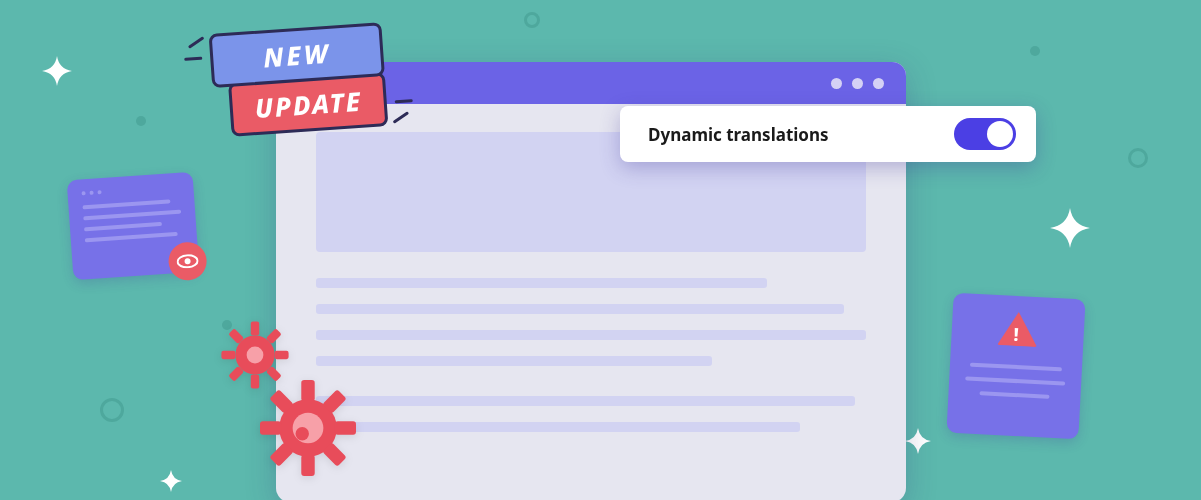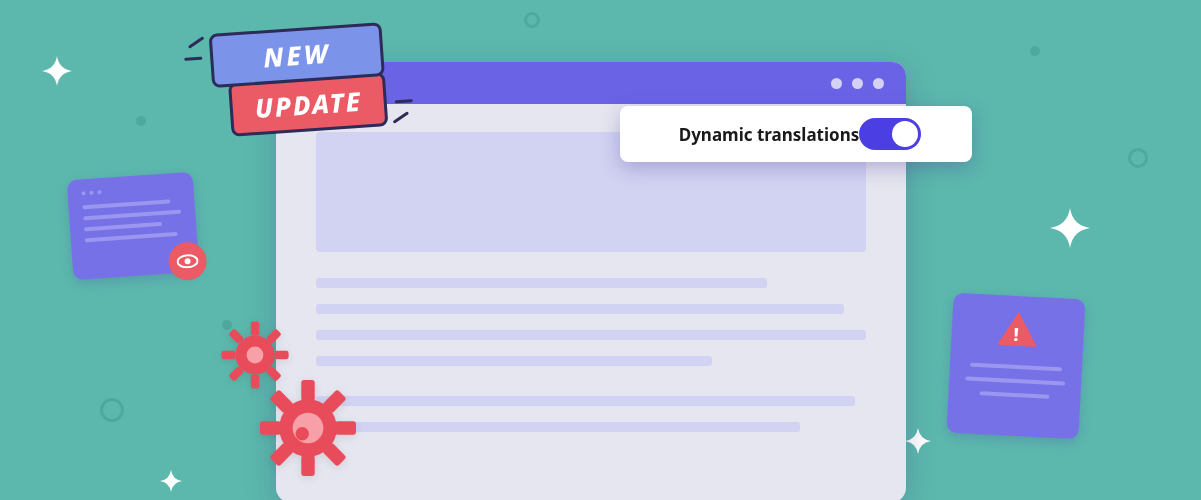--- a/index.html
+++ b/index.html
@@ -11,21 +11,21 @@
 .browser{position:absolute;left:276px;top:62px;width:630px;height:440px;background:#e6e6f0;border-radius:14px;box-shadow:0 8px 30px rgba(50,50,120,.25);overflow:hidden}
 .browser-bar{height:42px;background:#6b63e6;display:flex;align-items:center;justify-content:flex-end;padding:0 22px;gap:10px}
 .win-dot{width:11px;height:11px;border-radius:50%;background:#d4d1f5}
 .browser-body{padding:28px 40px}
 .block{background:#d2d3f2;border-radius:4px}
 .line{background:#d2d3f2;border-radius:3px;height:10px;margin:16px 0}
 .badge-wrap{position:absolute;left:212px;top:28px;transform:rotate(-4deg)}
 .badge-new{background:#7b94ea;color:#fff;font-weight:800;font-size:26px;letter-spacing:3px;padding:6px 26px;border-radius:8px;border:3px solid #2d2b57;font-style:italic;text-align:center;position:relative;z-index:2}
 .badge-update{background:#ea5b66;color:#fff;font-weight:800;font-size:26px;letter-spacing:2px;padding:6px 22px;border-radius:8px;border:3px solid #2d2b57;font-style:italic;text-align:center;margin-top:-4px;margin-left:16px;position:relative;z-index:1}
 .badge-line{position:absolute;width:18px;height:3px;background:#2d2b57;border-radius:2px}
-.toggle-card{position:absolute;left:620px;top:106px;width:352px;height:56px;background:#fff;border-radius:8px;box-shadow:0 6px 20px rgba(60,50,150,.3);display:flex;align-items:center;justify-content:center;padding:0 20px 0 28px}
+.toggle-card{position:absolute;left:620px;top:106px;width:416px;height:56px;background:#fff;border-radius:8px;box-shadow:0 6px 20px rgba(60,50,150,.3);display:flex;align-items:center;justify-content:space-between;padding:0 20px 0 28px}
 .toggle-label{font-weight:700;font-size:17px;color:#1a1a1a}
 .toggle{width:62px;height:32px;background:#4b3fe4;border-radius:20px;position:relative}
 .toggle-knob{position:absolute;right:3px;top:3px;width:26px;height:26px;background:#fff;border-radius:50%}
 .card-left{position:absolute;left:70px;top:176px;width:126px;height:100px;background:#7771e8;border-radius:10px;transform:rotate(-4deg);padding:12px 14px;box-shadow:0 4px 12px rgba(60,50,150,.2)}
 .card-left .dots{display:flex;gap:4px;margin-bottom:10px}
 .card-left .d{width:4px;height:4px;background:#9b96f0;border-radius:50%}
 .card-left .ln{height:4px;background:#9b96f0;border-radius:2px;margin:7px 0}
 .eye-badge{position:absolute;right:-8px;bottom:-8px;width:38px;height:38px;background:#ea5b66;border-radius:50%;display:flex;align-items:center;justify-content:center}
 .card-right{position:absolute;left:950px;top:296px;width:132px;height:140px;background:#7771e8;border-radius:10px;transform:rotate(3deg);padding:16px;box-shadow:0 4px 12px rgba(60,50,150,.2);display:flex;flex-direction:column;align-items:center}
 .warn{width:0;height:0;border-left:20px solid transparent;border-right:20px solid transparent;border-bottom:34px solid #ea5b66;position:relative;margin-bottom:14px;border-radius:3px}

